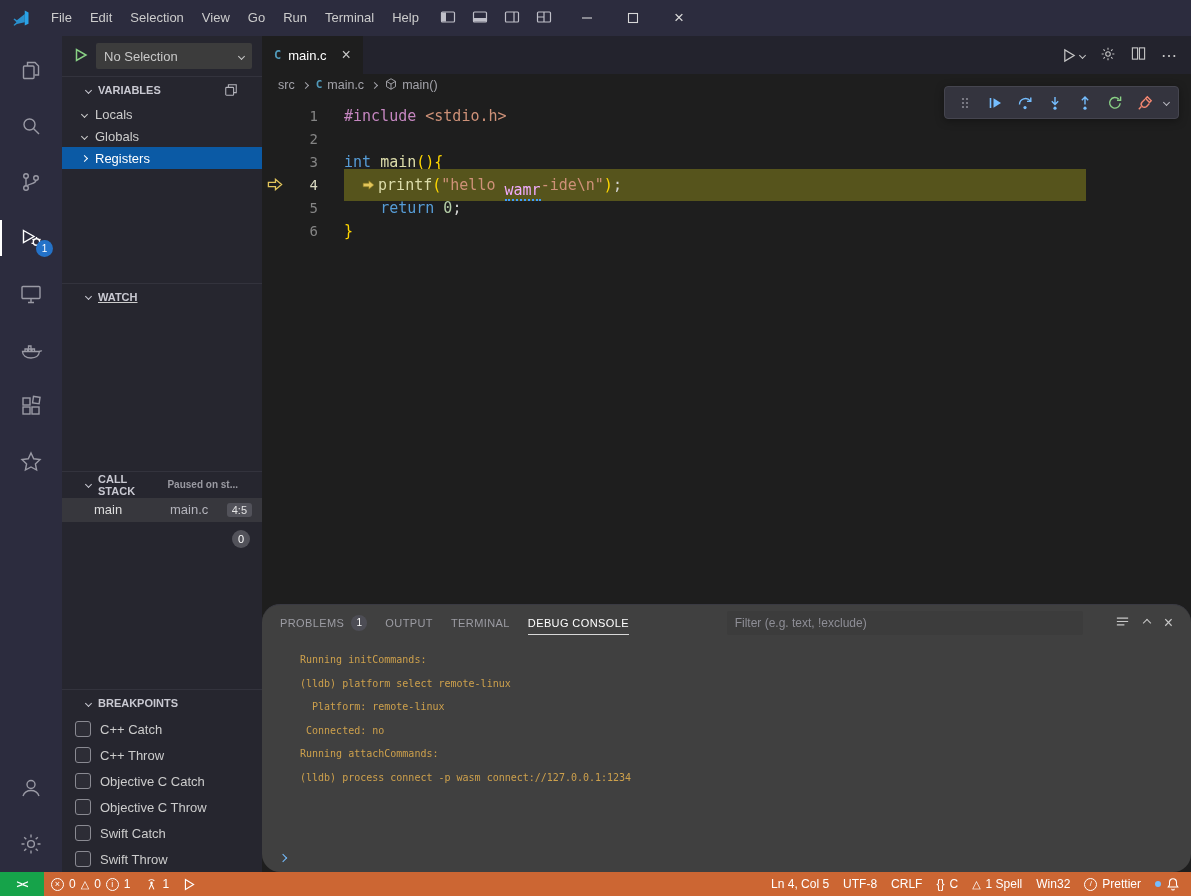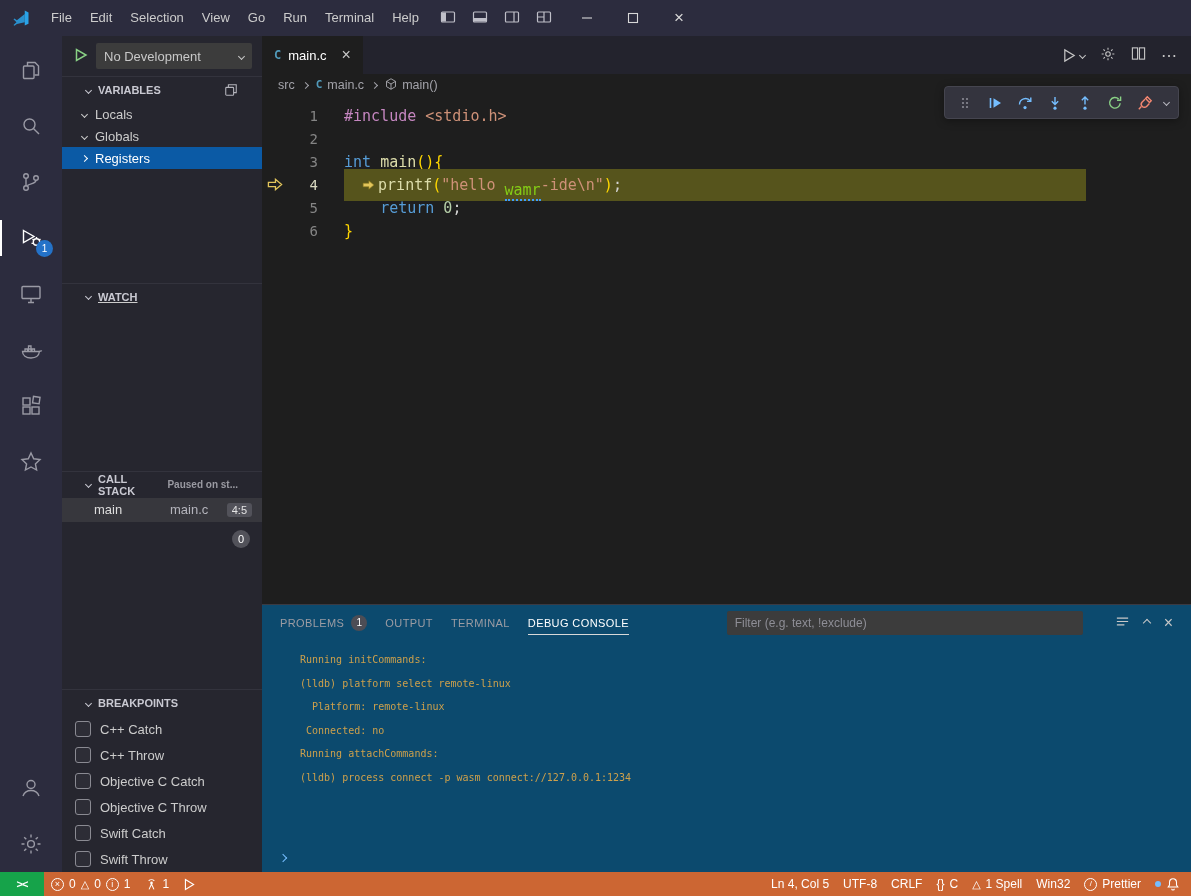--- a/index.html
+++ b/index.html
@@ -69,29 +69,29 @@
 
   .editor { flex:1; padding-top:8px; font-family:"DejaVu Sans Mono",monospace; font-size:15px; overflow:hidden; }
   .code-line { display:flex; height:23px; align-items:center; white-space:pre; }
   .glyph { width:26px; display:flex; justify-content:center; align-items:center; flex:0 0 auto; }
   .ln { width:30px; text-align:right; color:#858585; font-size:14px; flex:0 0 auto; }
   .line-text { margin-left:26px; display:flex; align-items:center; white-space:pre; }
   .code-line.current .line-text { background:var(--current-line,#56541c); width:742px; }
   .code-line.current .ln { color:#d8d8c0; }
   .tok-pp { color:#c586c0; } .tok-kw { color:#569cd6; } .tok-fn { color:#dcdcaa; }
   .tok-str { color:#ce9178; } .tok-num { color:#b5cea8; } .tok-pl { color:#d4d4d4; } .tok-br { color:#ffd700; }
-  .tok-sq { color:#84cc16; border-bottom:2px dotted #3f9cff;margin-top:12px; }
+  .tok-sq { color:#f0abfc; border-bottom:2px dotted #3f9cff;margin-top:12px; }
   .tok-arrow { display:inline-flex; width:16px; align-items:center; }
 
   .debug-toolbar { position:absolute; top:50px; right:12px; background:#34343e; border:1px solid #45454f; border-radius:4px;
                    display:flex; align-items:center; height:33px; padding:0 6px; gap:3px; box-shadow:0 2px 8px rgba(0,0,0,.35); z-index:5; }
   .dt-btn { width:27px; height:27px; display:flex; align-items:center; justify-content:center; border-radius:3px; }
 
   
-  .panel { height:268px; border-top:1px solid #3a3a42; display:flex; flex-direction:column; background:#0c4a6e; }
+  .panel { height:268px; border-top:1px solid #3a3a42; display:flex; flex-direction:column; background:#404040;border-radius:18px; }
   .panel-header { height:35px; display:flex; align-items:center; padding:0 10px 0 18px; gap:18px; flex:0 0 auto; }
   .panel-tab { font-size:11px; letter-spacing:.4px; color:#9c9ca3; display:flex; align-items:center; gap:7px; height:100%; position:relative; }
   .panel-tab.active { color:#ffffff; }
   .panel-tab.active::after { content:''; position:absolute; left:0; right:0; bottom:5px; height:1px; background:#d8d8d8; }
   .pt-badge { background:#4d4d55; color:#fff; border-radius:50%; width:16px; height:16px; font-size:10px;
               display:flex; align-items:center; justify-content:center; letter-spacing:0; }
   .panel-filter { margin-left:auto; width:356px; height:24px; background:#3c3c3c; border:none; outline:none; color:#cccccc;
                   padding:0 8px; font-size:12px; border-radius:2px; font-family:"Liberation Sans",sans-serif; }
   .panel-filter::placeholder { color:#8e8e96; }
   .panel-icons { display:flex; gap:14px; align-items:center; color:#c8c8c8; padding:0 8px 0 14px; }
@@ -234,21 +234,21 @@
           </svg>
         </span>
     </aside>
 
     <aside class="sidebar">
       <div class="config-row">
         <span><svg width="14" height="14" viewBox="0 0 14 14">
               <path d="M2.5 1.5v11l9.5-5.5z" fill="none" stroke="#89d185" stroke-width="1.5"></path>
             </svg></span>
         <div class="config-dd">
-          <span class="lbl">No Development</span>
+          <span class="lbl">No Selection</span>
           <span class="chev sm"></span>
         </div>
       </div>
 
       <section class="sec sec-variables">
         <div class="sec-header">
           <span class="chev sm"></span>
           <span>VARIABLES</span>
           <span class="hicon">
               <svg width="14" height="14" viewBox="0 0 16 16" fill="none" stroke="currentColor" stroke-width="1.2">

